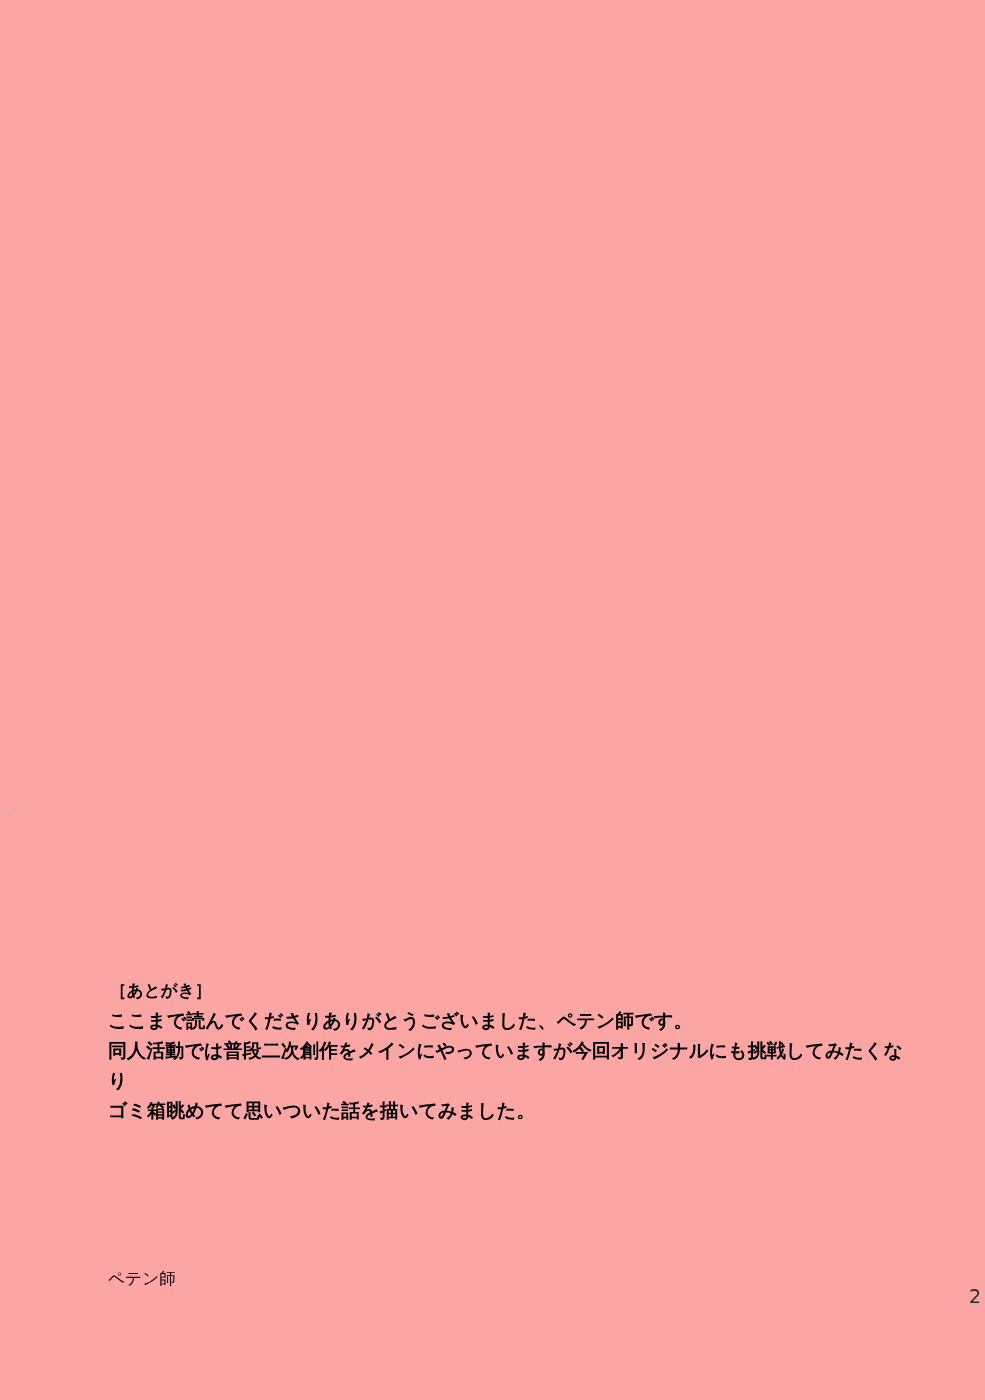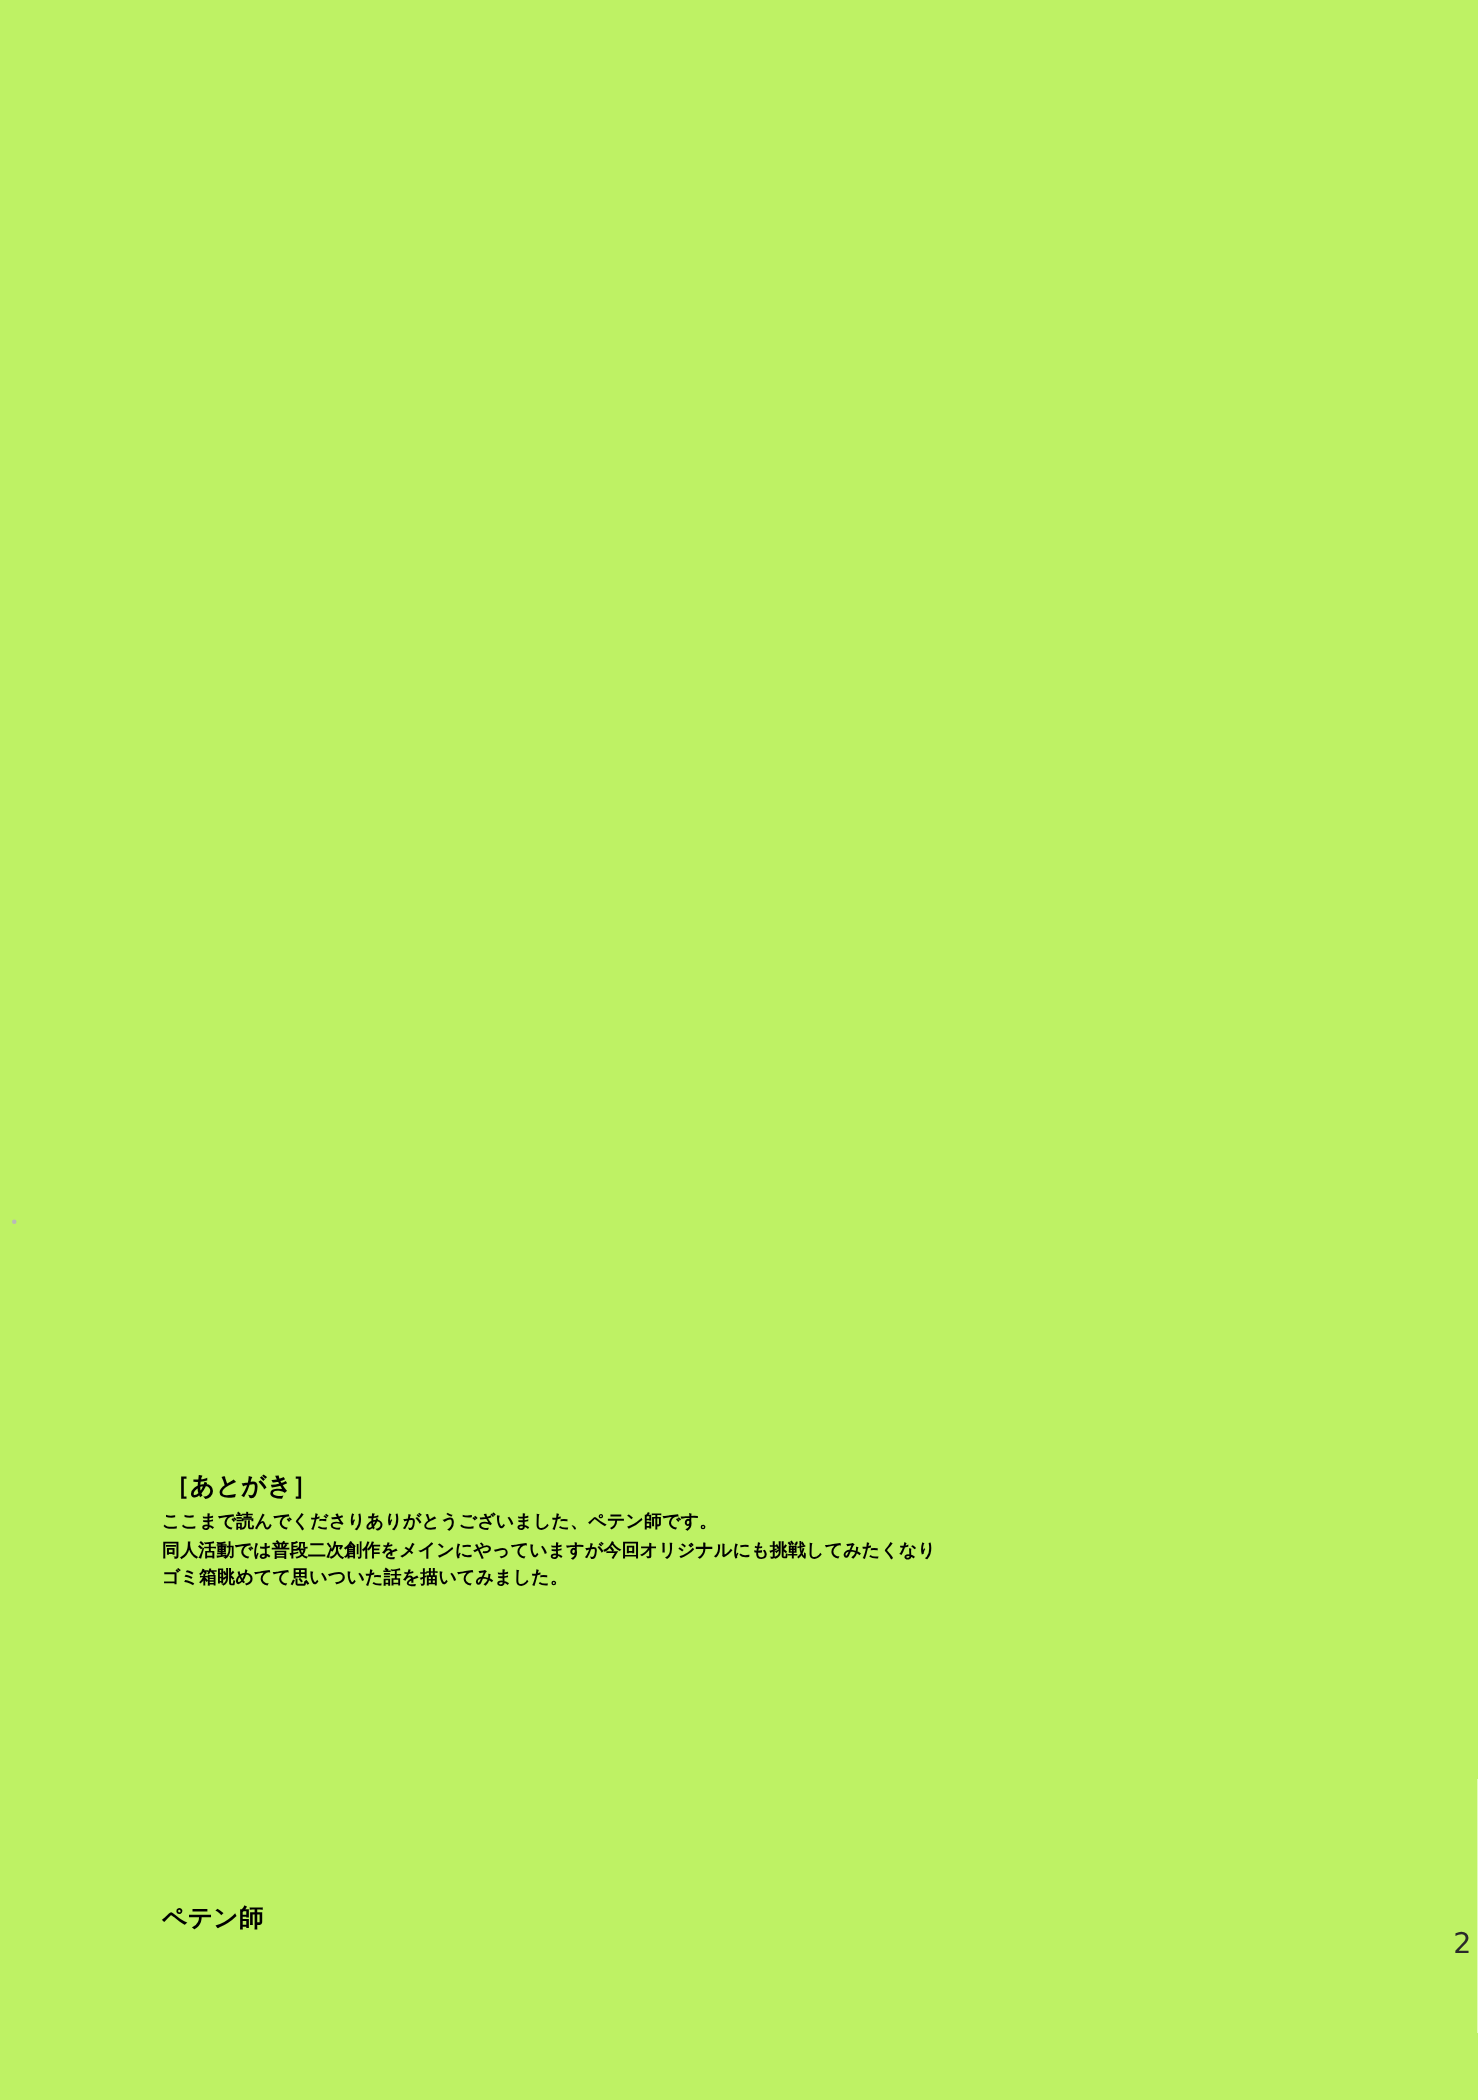--- a/index.html
+++ b/index.html
@@ -4,55 +4,55 @@
 <style>
   html, body {
     margin: 0;
     padding: 0;
     background: #ffffff;
   }
   .page {
     position: relative;
     width: 985px;
     height: 1400px;
-    background: #bef264;
+    background: #fca5a5;
     overflow: hidden;
     font-family: "DejaVu Sans", "Liberation Sans", sans-serif;
     color: #000000;
   }
   .afterword {
     position: absolute;
     left: 108px;
     top: 978px;
     width: 800px;
   }
   .aw-heading {
     font-size: 16.5px;
     font-weight: bold;
     line-height: 1.55;
     letter-spacing: 0.2px;
     margin: 0 0 1px 2px;
   }
   .aw-para {
-    font-size: 12px;
+    font-size: 19px;
     font-weight: bold;
     line-height: 1.58;
     letter-spacing: 0.1px;
     margin: 0;
     white-space: pre-wrap;
   }
   .aw-gap {
     height: 22px;
   }
   .aw-sign {
     position: absolute;
     left: 108px;
     top: 1268px;
     font-size: 16.5px;
-    font-weight: bold;
+    font-weight: normal;
     letter-spacing: 0.2px;
   }
   .page-number {
     position: absolute;
     right: 4px;
     top: 1285px;
     font-size: 19px;
     color: #2a2a2a;
     font-family: "DejaVu Sans", "Liberation Sans", sans-serif;
   }

